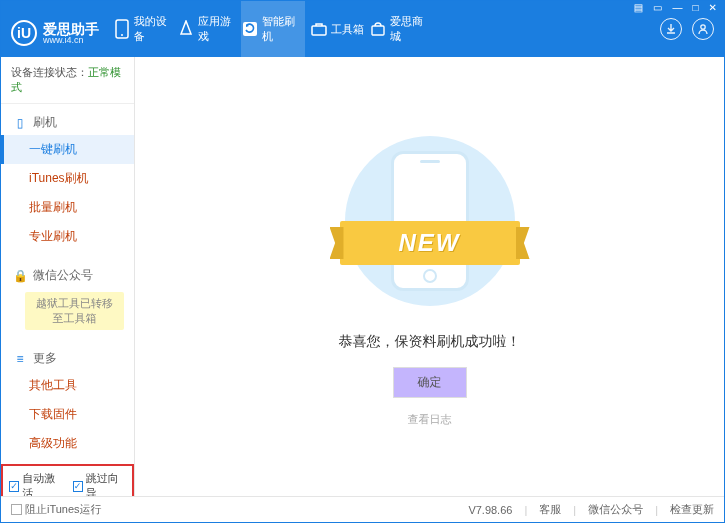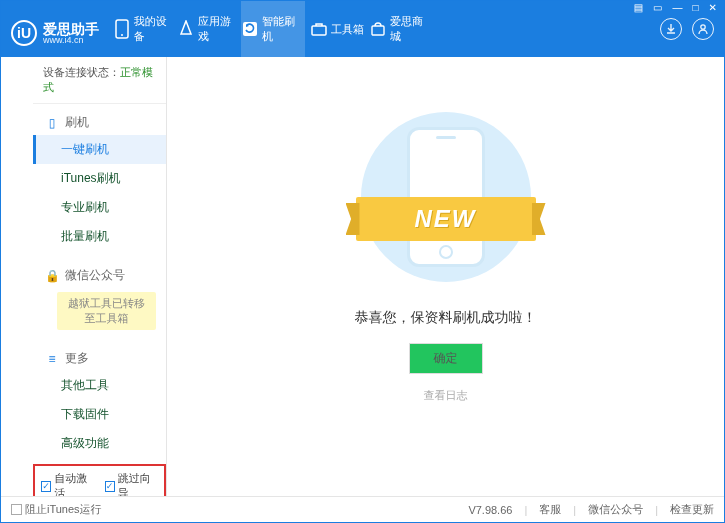--- a/index.html
+++ b/index.html
@@ -16,50 +16,50 @@
 .nav-item { width: 64px; display: flex; flex-direction: row; align-items: center; justify-content: center; gap: 3px; font-size: 11px; cursor: pointer; }
 .nav-item.active { background: rgba(255,255,255,.18); }
 .nav-icon { width: 18px; height: 18px; display: flex; align-items: center; justify-content: center; }
 .header-right { display: flex; align-items: center; gap: 10px; padding-right: 10px; }
 .round-btn { width: 22px; height: 22px; border: 1.5px solid #fff; border-radius: 50%; display: flex; align-items: center; justify-content: center; opacity: .9; }
 .win-ctrls { position: absolute; top: 2px; right: 6px; display: flex; gap: 6px; font-size: 10px; color: #fff; }
 .win-ctrl { cursor: pointer; padding: 0 2px; }
 
 
 .body { flex: 1; display: flex; min-height: 0; }
-.sidebar { width: 134px; border-right: 1px solid #e5e5e5; display: flex; flex-direction: column; font-size: 12px; color: #444; overflow: hidden; margin-left: 32px; }
+.sidebar { width: 134px; border-right: 1px solid #e5e5e5; display: flex; flex-direction: column; font-size: 12px; color: #444; overflow: hidden; }
 .conn-row { padding: 8px 10px; border-bottom: 1px solid #eee; font-size: 11px; color: #555; }
 .conn-value { color: #2a8f2a; }
 .side-section { padding: 6px 0; }
 .side-head { display: flex; align-items: center; gap: 6px; padding: 4px 12px; color: #666; font-size: 12px; }
 .side-head .head-icon { width: 14px; text-align: center; color: #1b7ee0; }
-.side-item { padding: 6px 10px 6px 28px; cursor: pointer; color: #14532d; }
+.side-item { padding: 6px 10px 6px 28px; cursor: pointer; color: #c2410c; }
 .side-item.active { background: #e8f2fd; color: #1b7ee0; border-left: 3px solid #1b7ee0; padding-left: 25px; }
 .side-note { background: #fef9c3; color: #888; font-size: 11px; margin: 4px 10px 4px 24px; padding: 4px 6px; text-align: center; border-radius: 2px; }
 .lock-head .head-icon { color: #bbb; }
 
 .check-row { border-top: 1px solid #eee; padding: 6px 8px; display: flex; gap: 10px; font-size: 11px; color: #444; outline: 2px solid #d33; outline-offset: -2px; }
 .chk { display: flex; align-items: center; gap: 3px; }
 .chk-box { width: 11px; height: 11px; border: 1px solid #1b7ee0; display: flex; align-items: center; justify-content: center; color: #1b7ee0; font-size: 9px; }
 
 .device-block { border-top: 1px solid #eee; padding: 6px 8px; font-size: 11px; color: #555; }
 
-.main { flex: 1; display: flex; flex-direction: column; align-items: center; justify-content: flex-start; padding-top: 50px; position: relative; }
+.main { flex: 1; display: flex; flex-direction: column; align-items: center; justify-content: flex-start; padding-top: 74px; position: relative; }
 .illus { width: 200px; height: 180px; position: relative; }
 .circle-bg { position: absolute; width: 170px; height: 170px; border-radius: 50%; background: #d9eefc; left: 15px; top: 5px; }
 .phone { position: absolute; width: 78px; height: 140px; background: #fff; border: 3px solid #d0e8f7; border-radius: 12px; left: 61px; top: 20px; }
 .phone::before { content: ""; position: absolute; top: 6px; left: 50%; transform: translateX(-50%); width: 20px; height: 3px; background: #d0e8f7; border-radius: 2px; }
 .phone::after { content: ""; position: absolute; bottom: 5px; left: 50%; transform: translateX(-50%); width: 10px; height: 10px; border: 2px solid #d0e8f7; border-radius: 50%; }
 .ribbon { position: absolute; top: 90px; left: 10px; right: 10px; height: 44px; background: #f9c941; display: flex; align-items: center; justify-content: center; color: #fff; font-weight: bold; font-size: 24px; font-style: italic; letter-spacing: 2px; border-radius: 2px; text-shadow: 1px 1px 0 #d9a820; }
 .ribbon::before, .ribbon::after { content: ""; position: absolute; top: 6px; width: 14px; height: 32px; background: #e0ae2a; }
 .ribbon::before { left: -10px; clip-path: polygon(0 0, 100% 0, 100% 100%, 0 100%, 40% 50%); }
 .ribbon::after { right: -10px; clip-path: polygon(0 0, 100% 0, 60% 50%, 100% 100%, 0 100%); }
 
 .msg { margin-top: 22px; font-size: 14px; color: #333; }
-.ok-btn { margin-top: 16px; border: 1px solid #ddd; background: #22c55e; padding: 6px 24px; font-size: 12px; color: #555; cursor: pointer; font-family: Liberation Serif, serif; }
+.ok-btn { margin-top: 16px; border: 1px solid #ddd; background: #c4b5fd; padding: 6px 24px; font-size: 12px; color: #555; cursor: pointer; font-family: Liberation Serif, serif; }
 .log-link { margin-top: 14px; font-size: 11px; color: #aaa; cursor: pointer; }
 
 
 .footer { height: 26px; border-top: 1px solid #e5e5e5; display: flex; align-items: center; font-size: 11px; color: #666; padding: 0 10px; justify-content: space-between; }
 .f-left { display: flex; align-items: center; gap: 4px; }
 .f-box { width: 11px; height: 11px; border: 1px solid #aaa; }
 .f-right { display: flex; align-items: center; gap: 12px; }
 .sep { color: #ccc; }
 
 svg { display: block; }
@@ -154,22 +154,22 @@
         <span>设备连接状态：</span><span class="conn-value">正常模式</span>
       </div>
 
       <div class="side-section">
         <div class="side-head">
           <span class="head-icon">▯</span>
           <span>刷机</span>
         </div>
         <div class="side-item active">一键刷机</div>
         <div class="side-item">iTunes刷机</div>
+        <div class="side-item">批量刷机</div>
         <div class="side-item">专业刷机</div>
-        <div class="side-item">批量刷机</div>
       </div>
 
       <div class="side-section">
         <div class="side-head lock-head">
           <span class="head-icon">🔒</span>
           <span>微信公众号</span>
         </div>
         <div class="side-note">越狱工具已转移至工具箱</div>
       </div>
 

